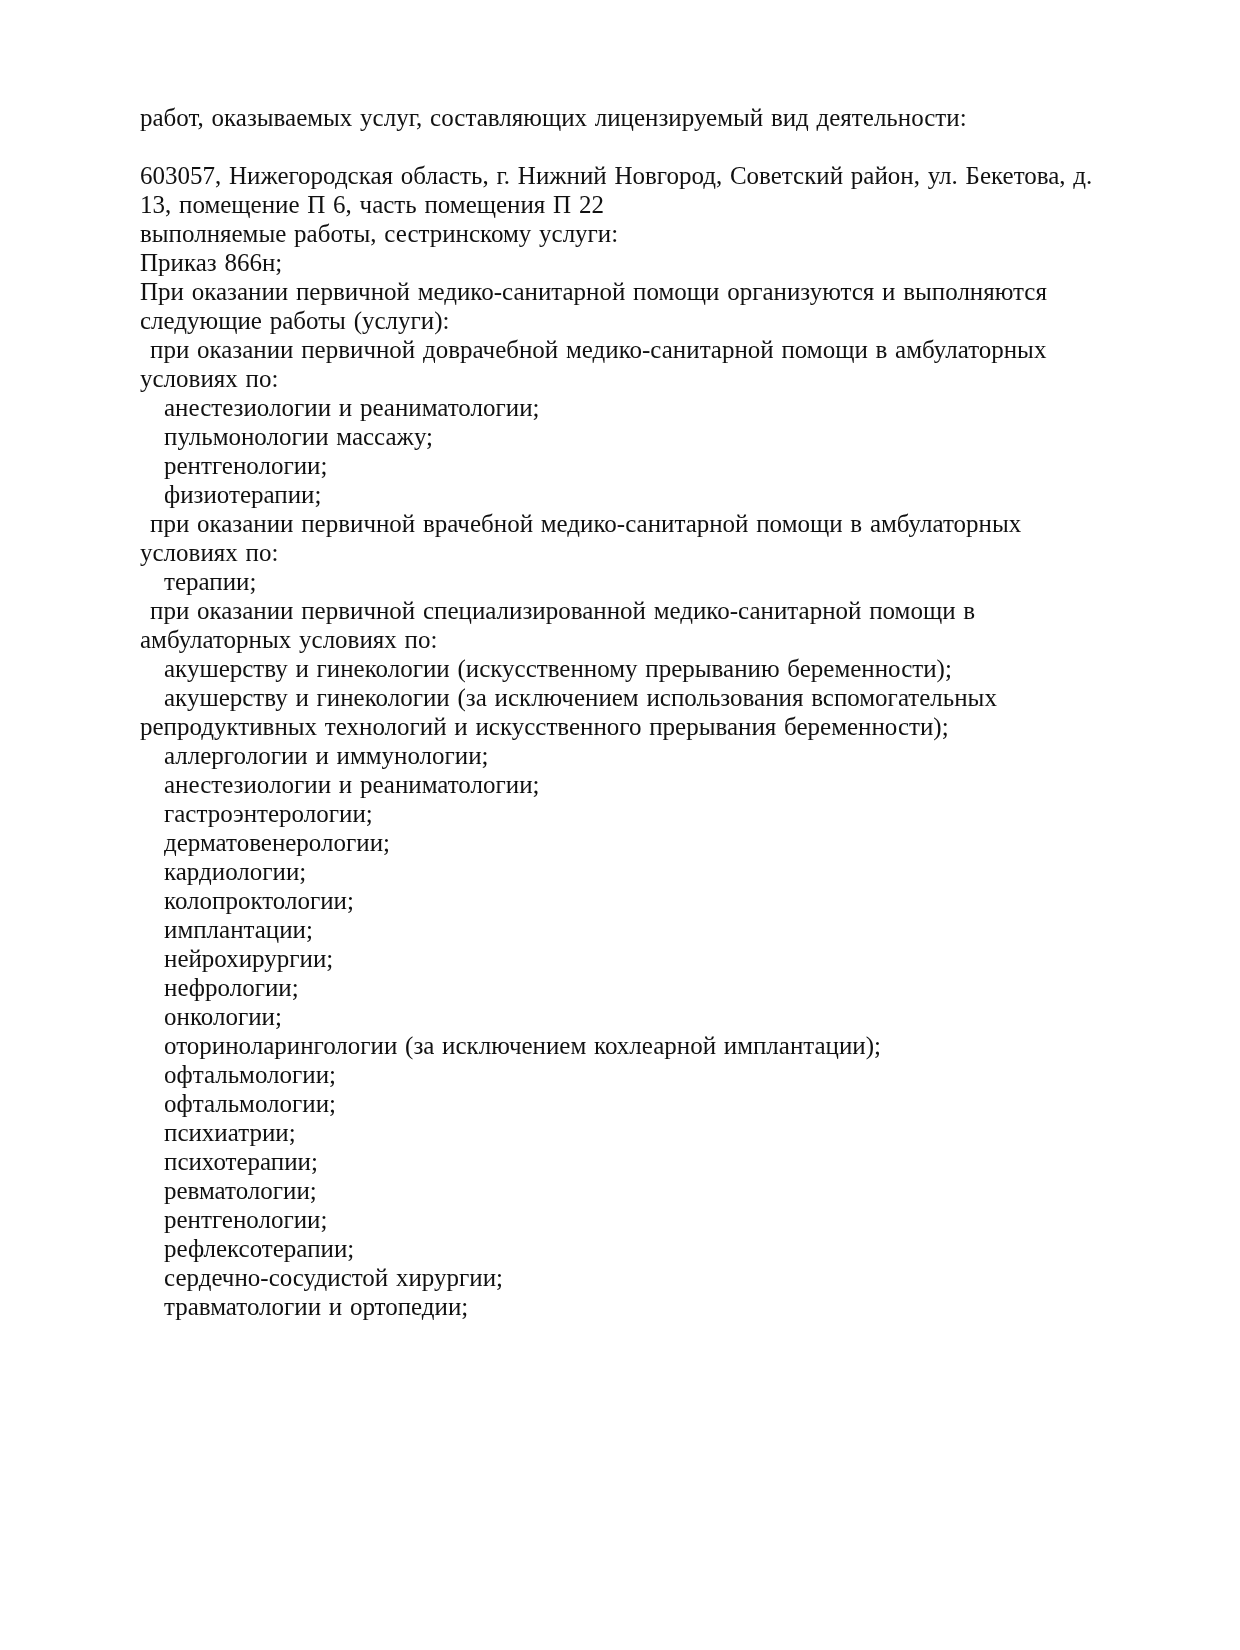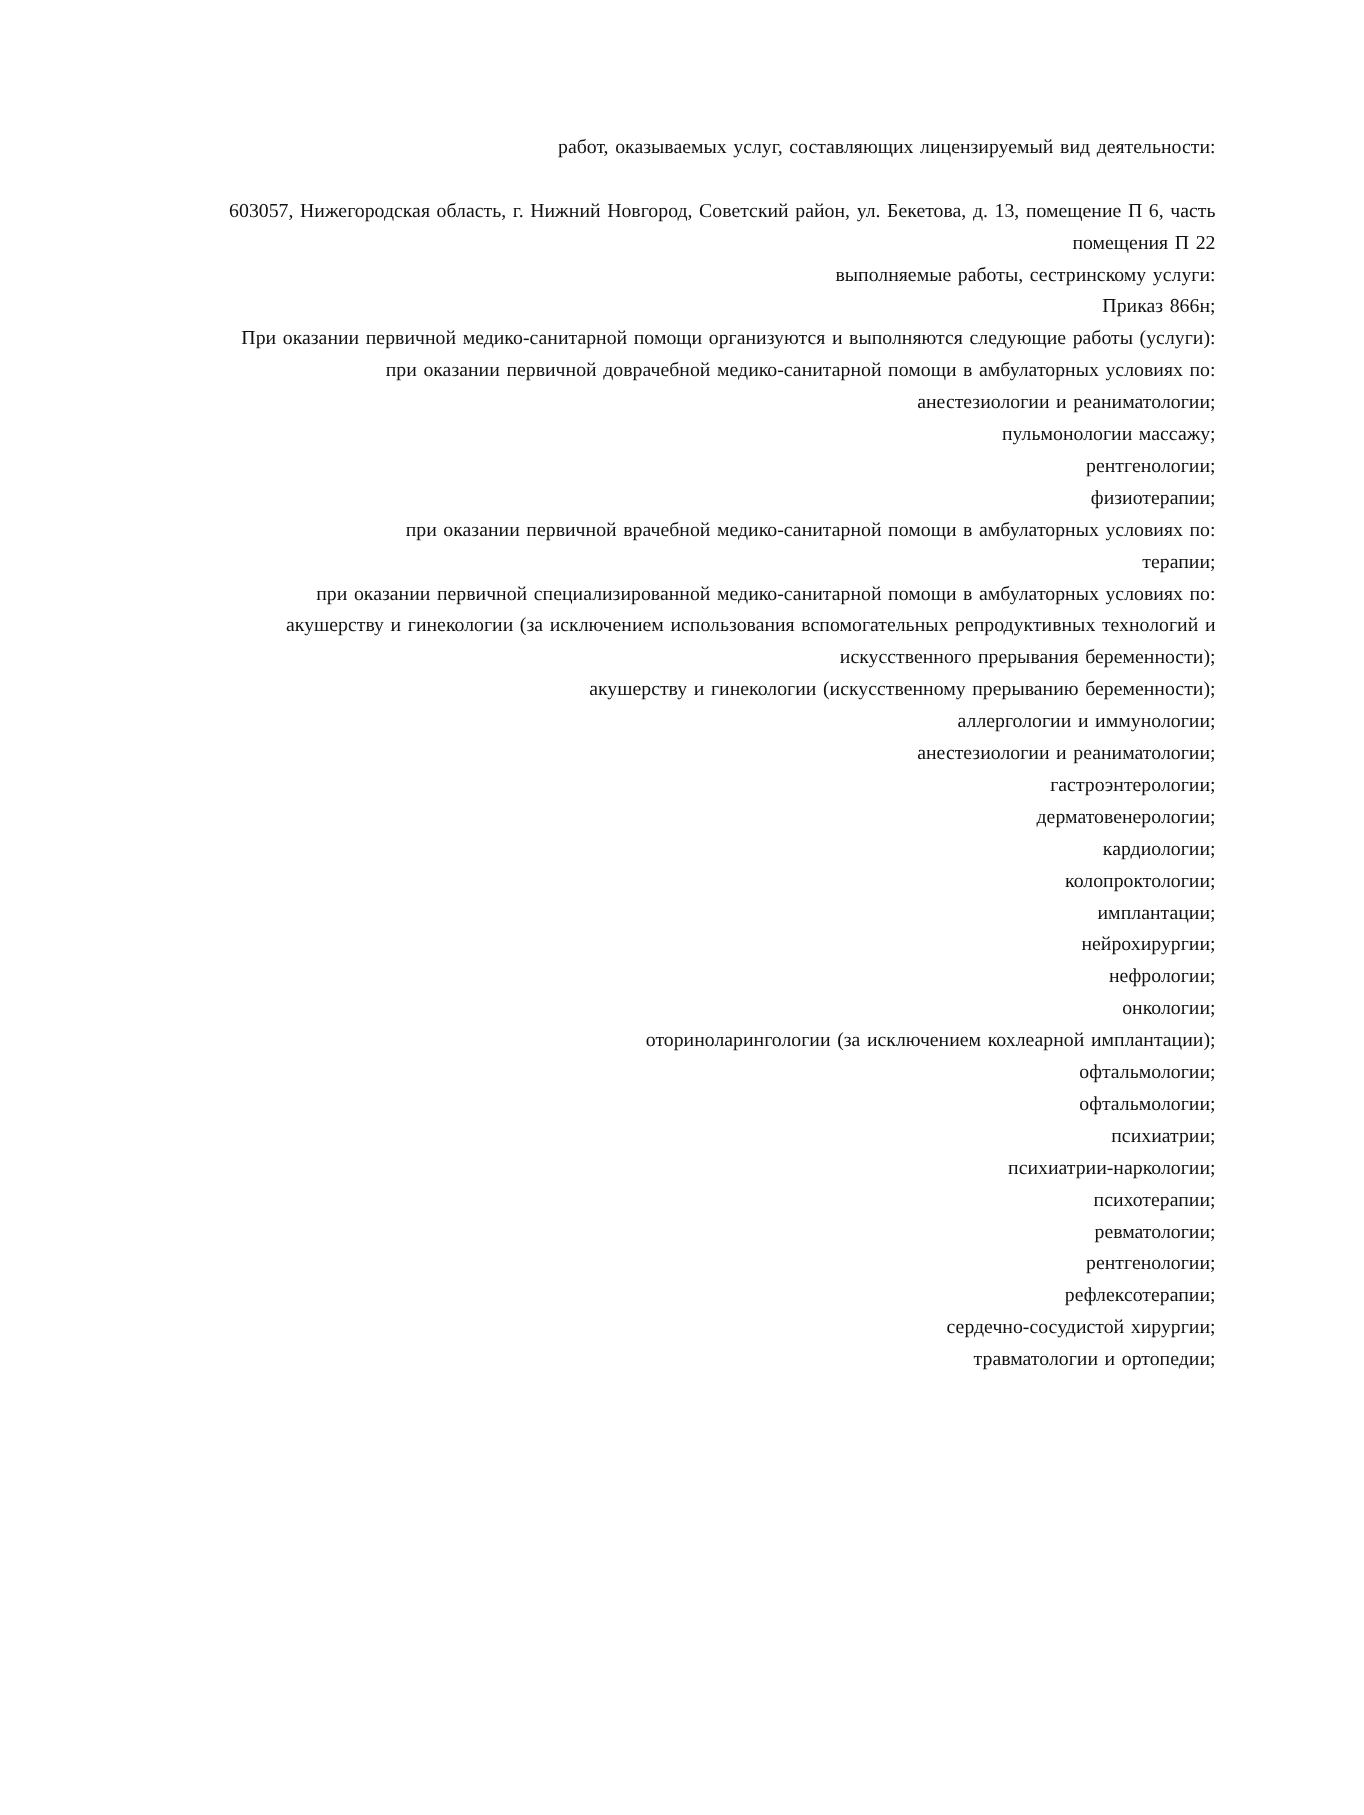--- a/index.html
+++ b/index.html
@@ -11,26 +11,26 @@
     position: relative;
     width: 1240px;
     height: 1650px;
     background: #ffffff;
     overflow: hidden;
     font-family: "Liberation Serif", "DejaVu Serif", serif;
     color: #111111;
   }
   .document-body {
     position: absolute;
-    top: 119px;
+    top: 103px;
     left: 140px;
     width: 965px;
-    font-size: 18px;
+    font-size: 25px;
     line-height: 29px;
-    text-align: right;
+    text-align: left;
     word-spacing: 1.5px;
   }
   .line {
     min-height: 29px;
     white-space: normal;
   }
   .indent-0 { text-indent: 0px; }
   .indent-1 { text-indent: 10px; }
   .indent-2 { text-indent: 24px; }
 </style>
@@ -46,37 +46,36 @@
       <div class="line indent-0">Приказ 866н;</div>
       <div class="line indent-0">При оказании первичной медико-санитарной помощи организуются и выполняются следующие работы (услуги):</div>
       <div class="line indent-1">при оказании первичной доврачебной медико-санитарной помощи в амбулаторных условиях по:</div>
       <div class="line indent-2">анестезиологии и реаниматологии;</div>
       <div class="line indent-2">пульмонологии массажу;</div>
       <div class="line indent-2">рентгенологии;</div>
       <div class="line indent-2">физиотерапии;</div>
       <div class="line indent-1">при оказании первичной врачебной медико-санитарной помощи в амбулаторных условиях по:</div>
       <div class="line indent-2">терапии;</div>
       <div class="line indent-1">при оказании первичной специализированной медико-санитарной помощи в амбулаторных условиях по:</div>
+      <div class="line indent-2">акушерству и гинекологии (искусственному прерыванию беременности);</div>
       <div class="line indent-2">акушерству и гинекологии (за исключением использования вспомогательных репродуктивных технологий и искусственного прерывания беременности);</div>
-      <div class="line indent-2">акушерству и гинекологии (искусственному прерыванию беременности);</div>
       <div class="line indent-2">аллергологии и иммунологии;</div>
       <div class="line indent-2">анестезиологии и реаниматологии;</div>
       <div class="line indent-2">гастроэнтерологии;</div>
       <div class="line indent-2">дерматовенерологии;</div>
       <div class="line indent-2">кардиологии;</div>
       <div class="line indent-2">колопроктологии;</div>
       <div class="line indent-2">имплантации;</div>
       <div class="line indent-2">нейрохирургии;</div>
       <div class="line indent-2">нефрологии;</div>
       <div class="line indent-2">онкологии;</div>
       <div class="line indent-2">оториноларингологии (за исключением кохлеарной имплантации);</div>
       <div class="line indent-2">офтальмологии;</div>
       <div class="line indent-2">офтальмологии;</div>
       <div class="line indent-2">психиатрии;</div>
-      <div class="line indent-2">психиатрии-наркологии;</div>
       <div class="line indent-2">психотерапии;</div>
       <div class="line indent-2">ревматологии;</div>
       <div class="line indent-2">рентгенологии;</div>
       <div class="line indent-2">рефлексотерапии;</div>
       <div class="line indent-2">сердечно-сосудистой хирургии;</div>
       <div class="line indent-2">травматологии и ортопедии;</div>
     </div>
 </div>
 
 </body></html>

